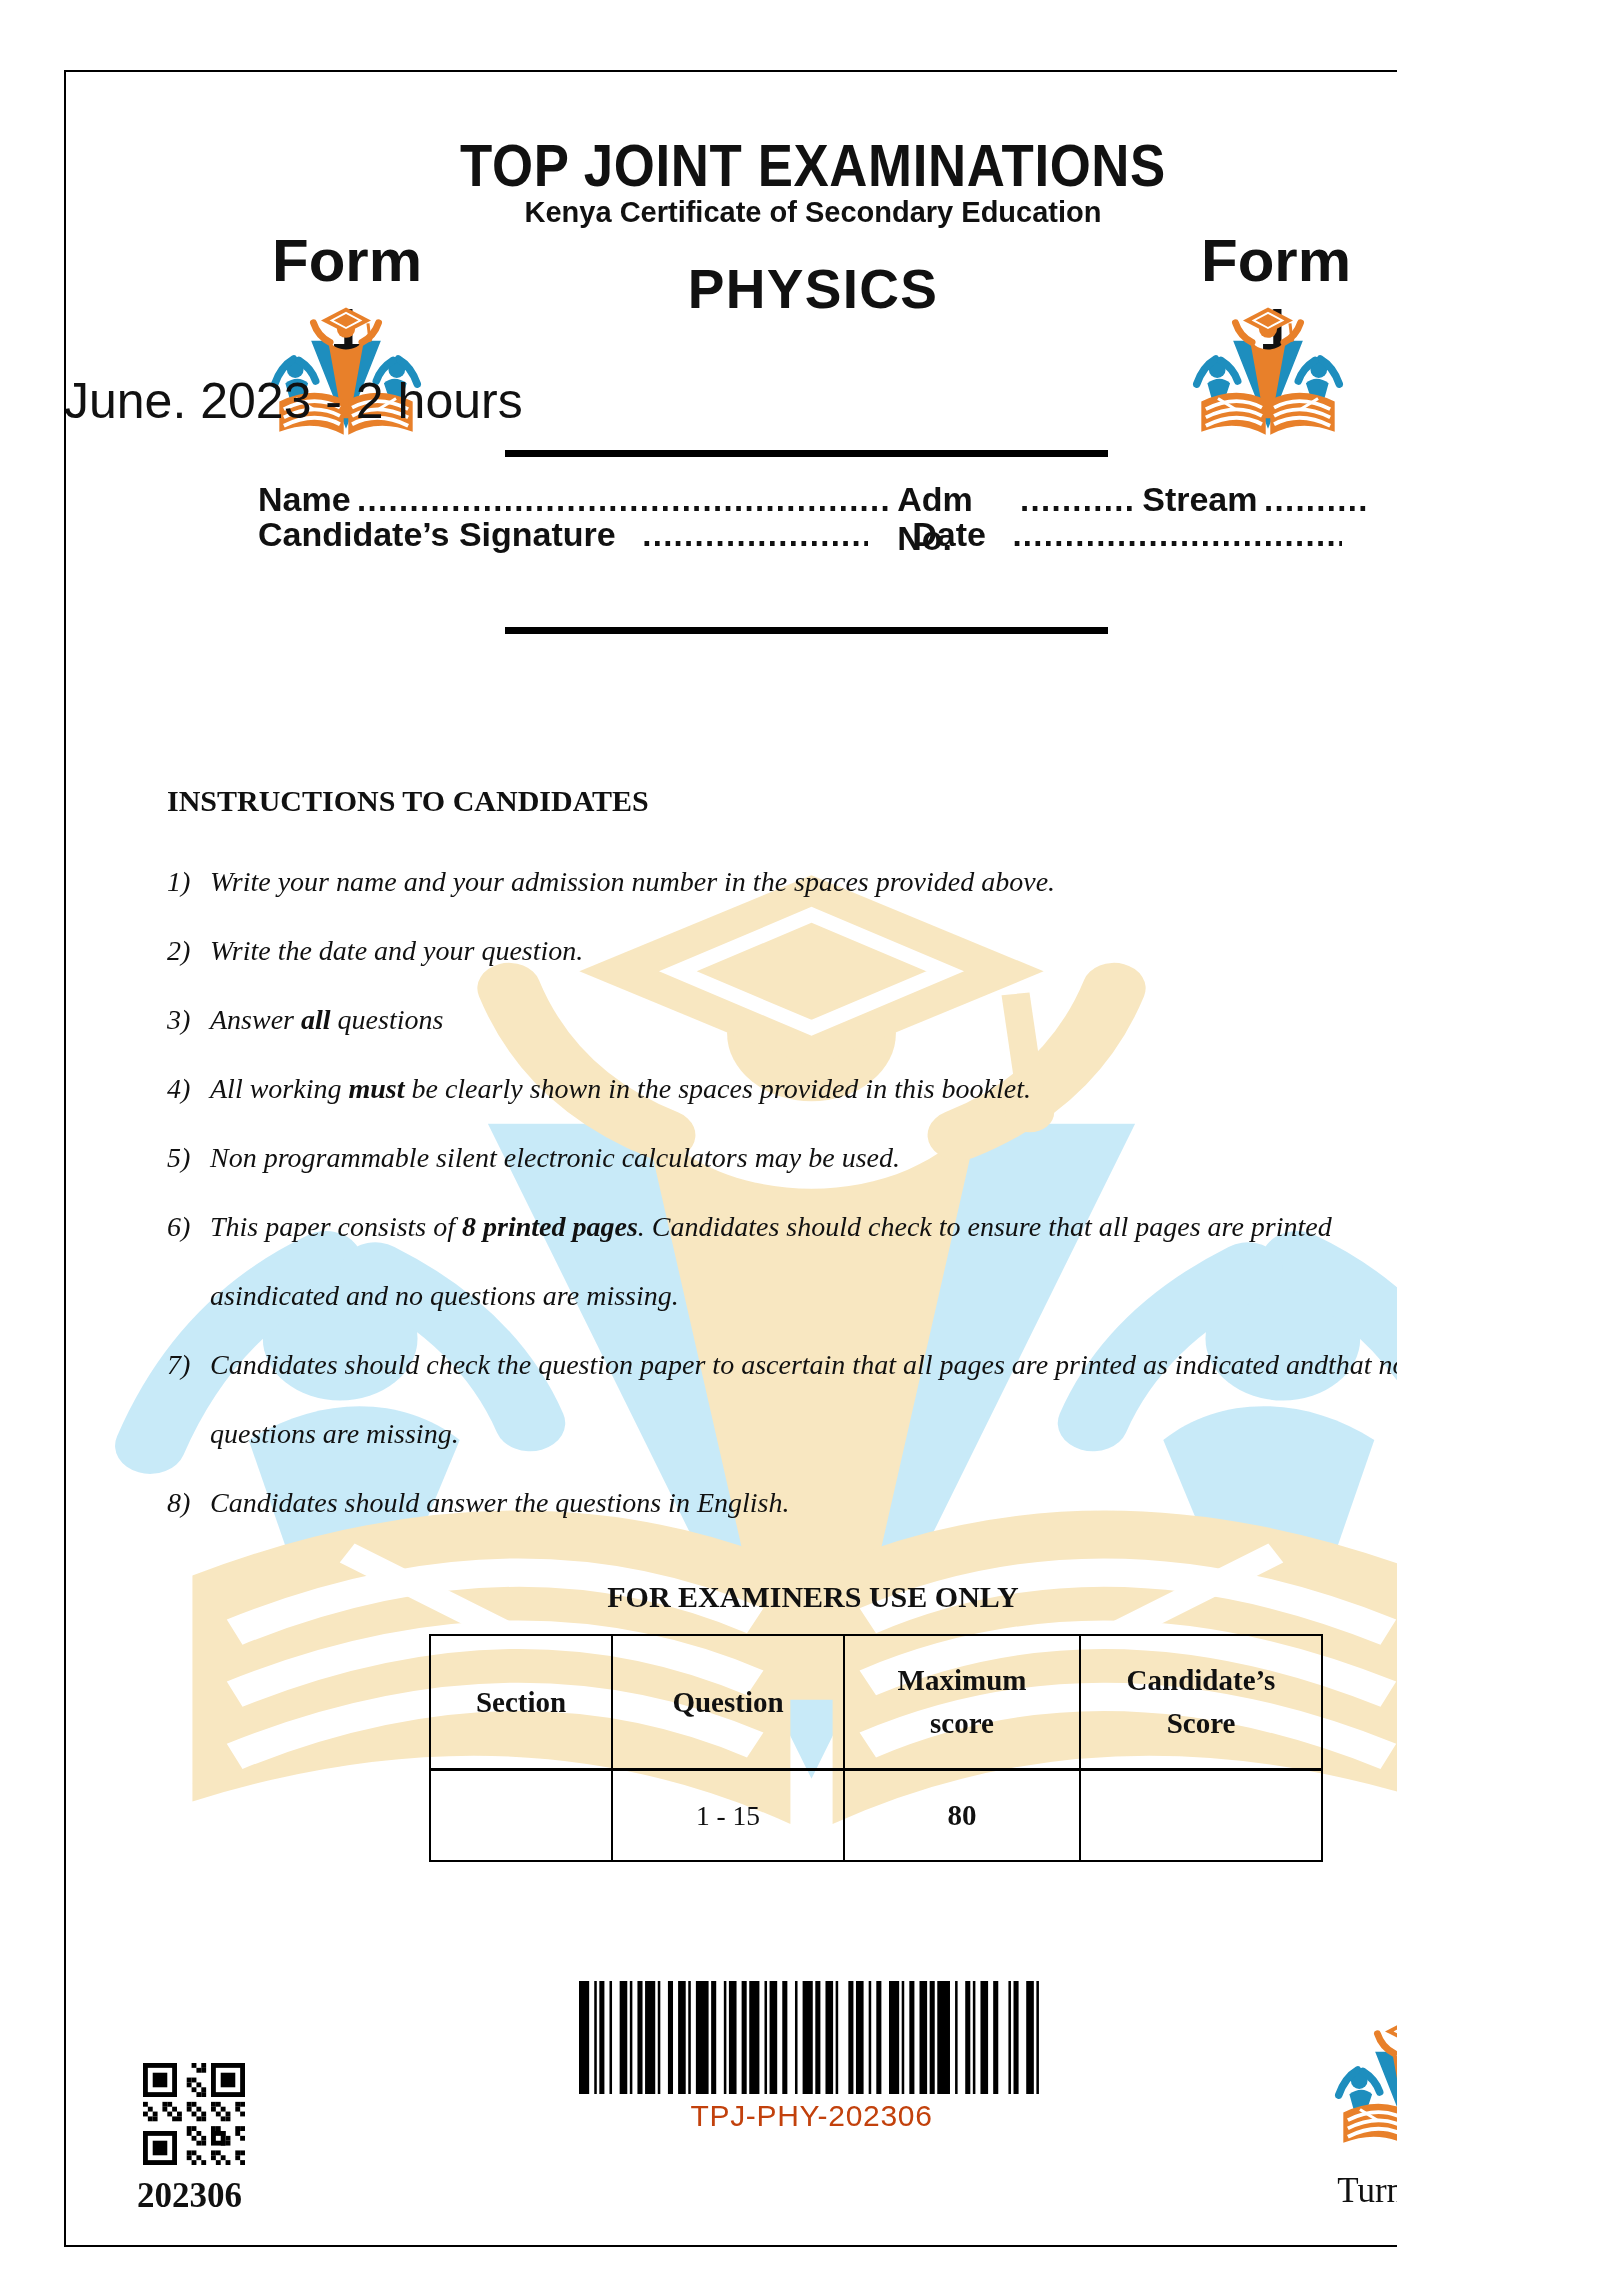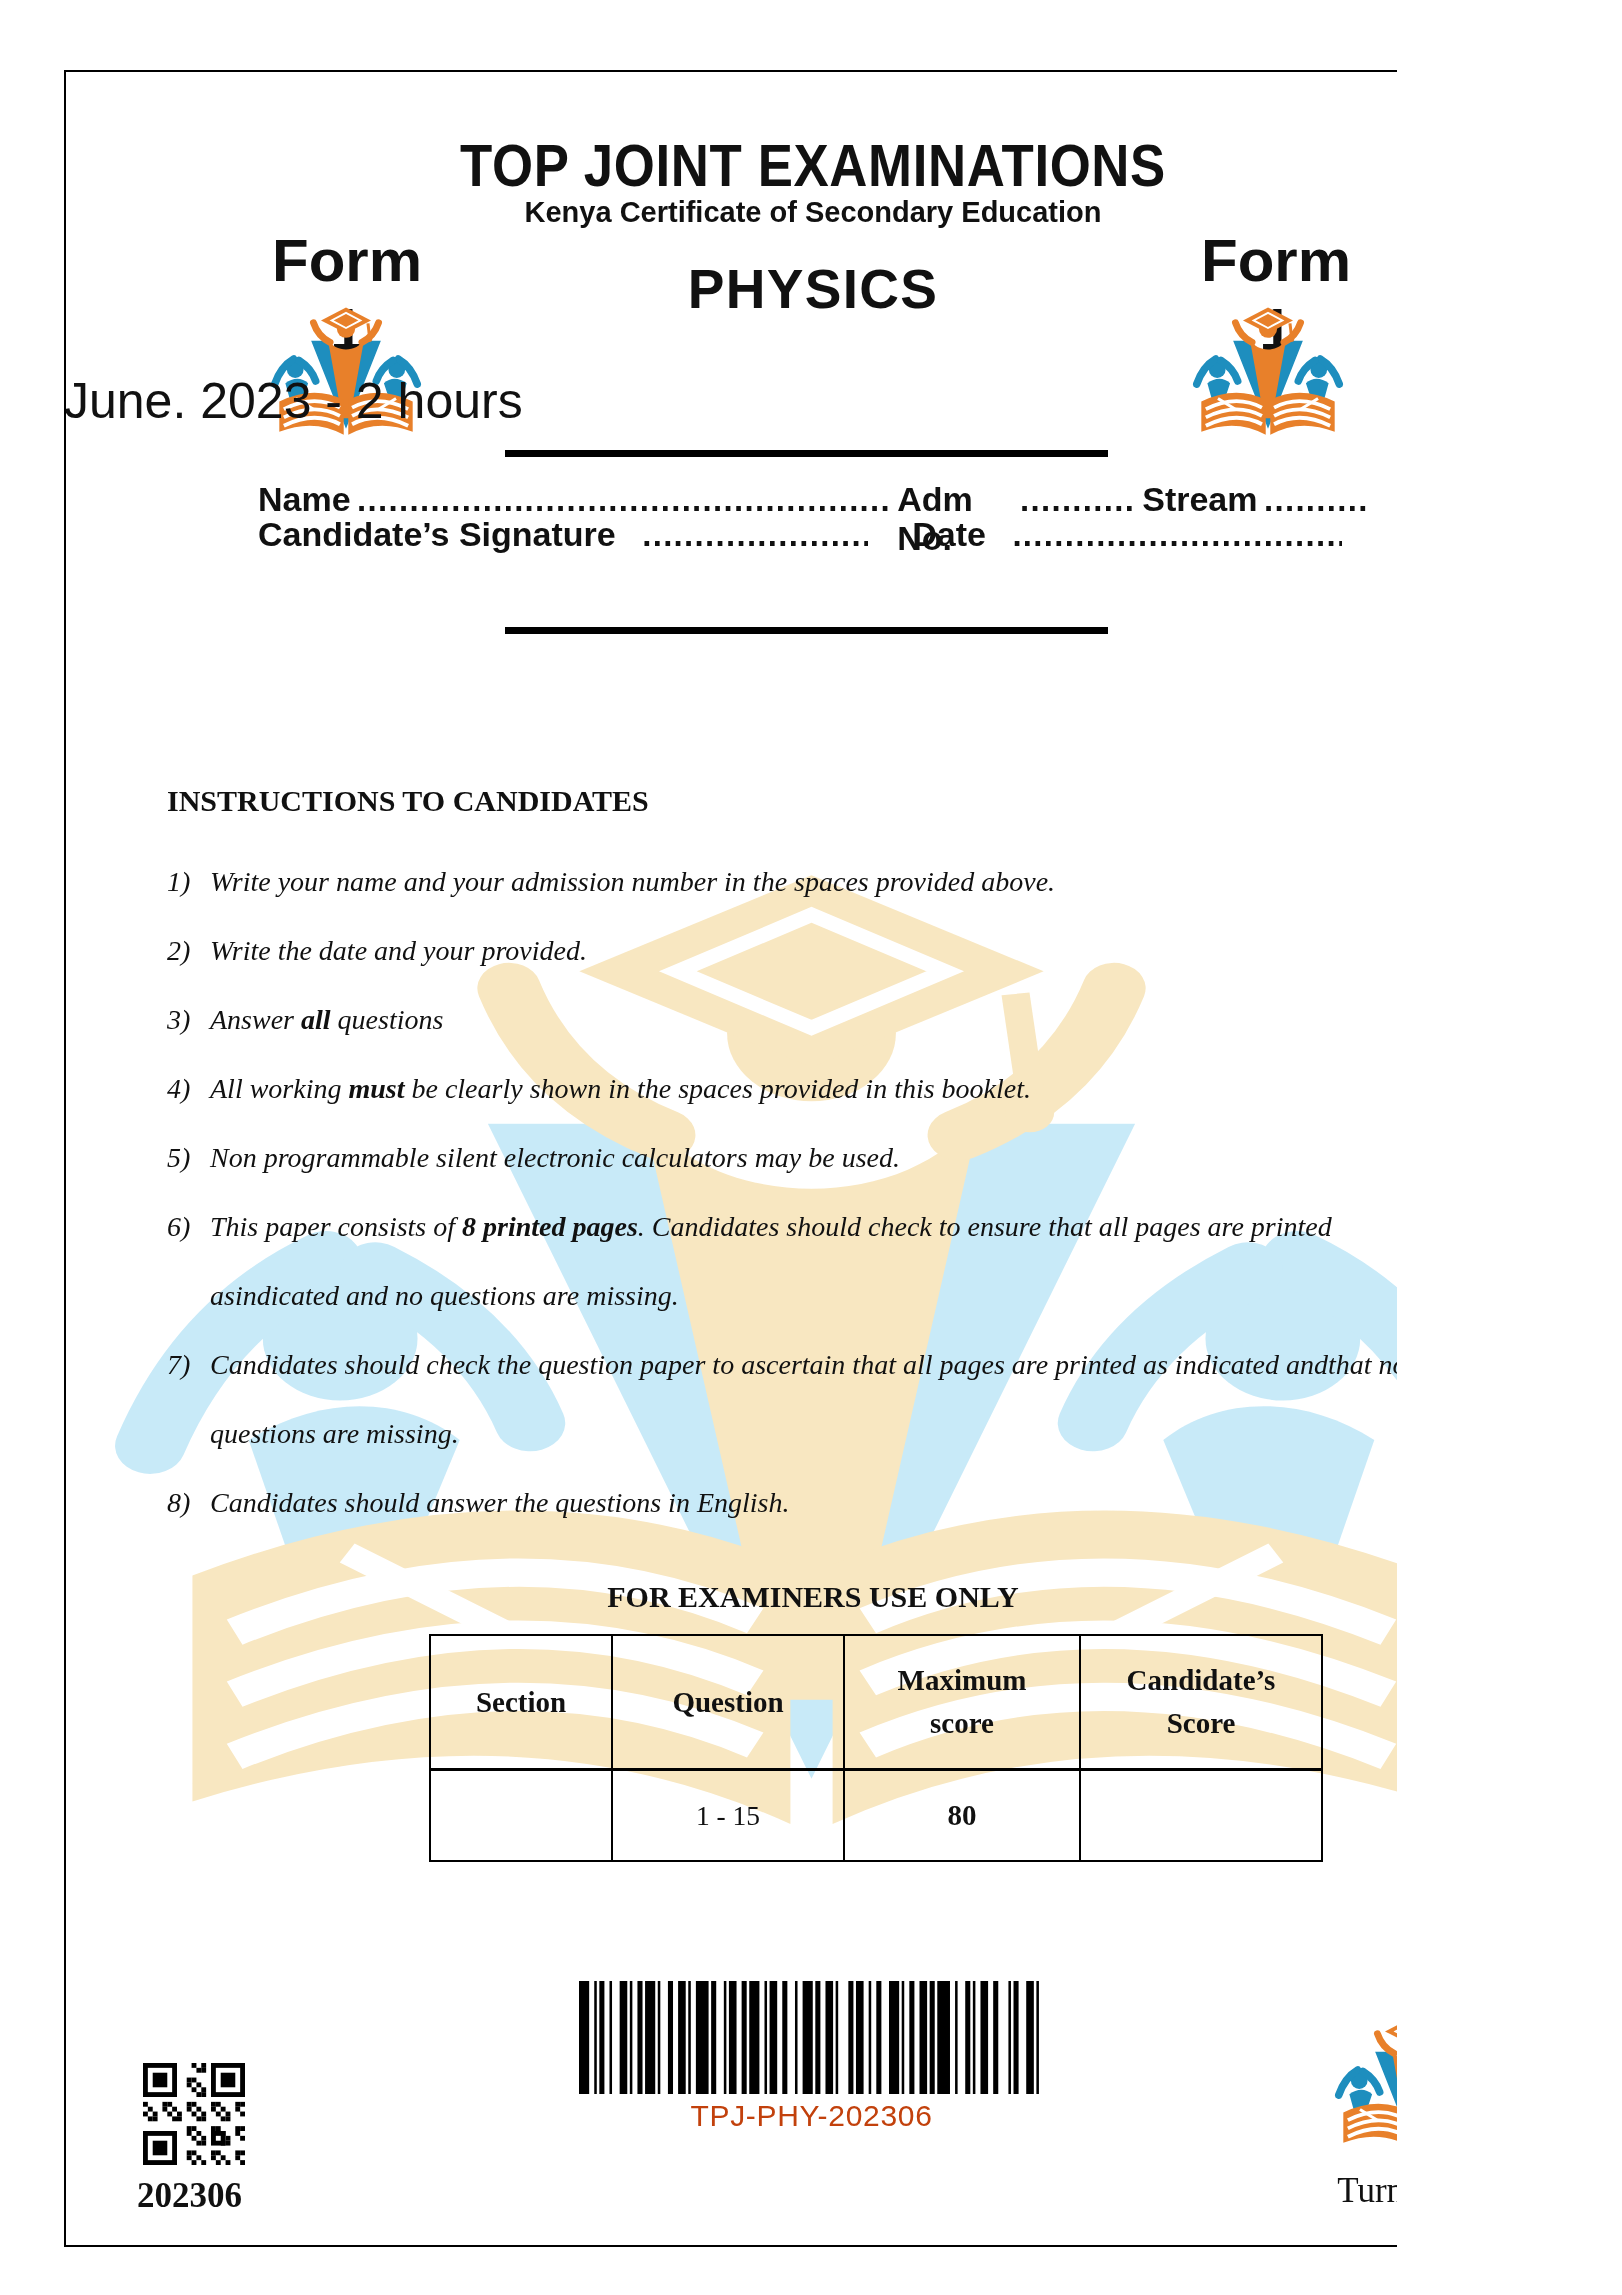--- a/index.html
+++ b/index.html
@@ -167,21 +167,21 @@
   <div class="abs z1 hrule" id="rule2"></div>
 
   <div class="abs z1 serif" id="inst-heading">INSTRUCTIONS TO CANDIDATES</div>
   <div class="abs z1 serif" id="instructions-list">
       <div class="inst-item">
         <span class="inum">1)</span>
         <span class="itext"><span>Write your name and your admission number in the spaces provided above.</span></span>
       </div>
       <div class="inst-item">
         <span class="inum">2)</span>
-        <span class="itext"><span>Write the date and your provided.</span></span>
+        <span class="itext"><span>Write the date and your question.</span></span>
       </div>
       <div class="inst-item">
         <span class="inum">3)</span>
         <span class="itext"><span>Answer </span><span class="b">all</span><span> questions</span></span>
       </div>
       <div class="inst-item">
         <span class="inum">4)</span>
         <span class="itext"><span>All working </span><span class="b">must</span><span> be clearly shown in the spaces provided in this booklet.</span></span>
       </div>
       <div class="inst-item">

